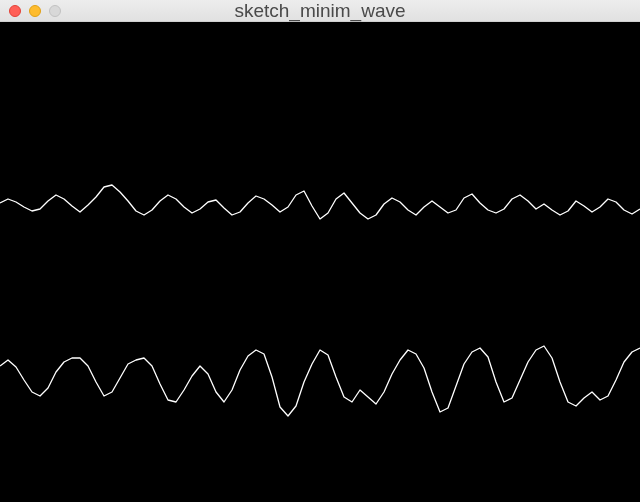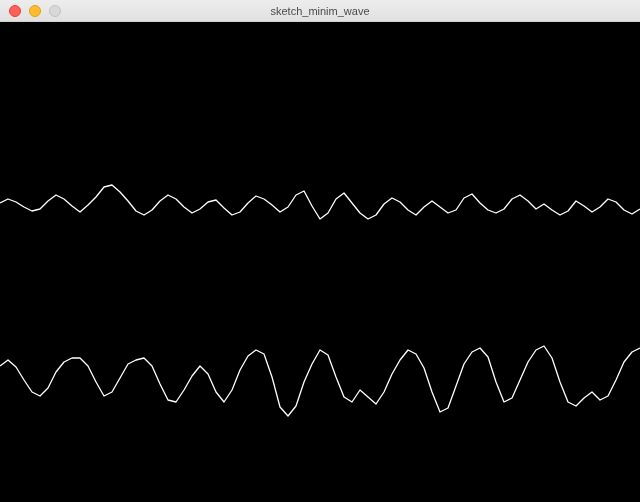--- a/index.html
+++ b/index.html
@@ -36,21 +36,21 @@
       width: 12px;
       height: 12px;
       border-radius: 50%;
     }
     .tl.close { background: #ff5f57; border: 0.5px solid #e24238; }
     .tl.min   { background: #febc2e; border: 0.5px solid #e1a116; }
     .tl.max   { background: #d8d8d8; border: 0.5px solid #c2c2c2; }
     .title {
       flex: 1;
       text-align: center;
-      font-size: 11px;
+      font-size: 19px;
       color: #4a4a4a;
       line-height: 22px;
     }
     .canvas-area {
       flex: 1;
       background: #000;
       position: relative;
     }
     svg.wave {
       position: absolute;

